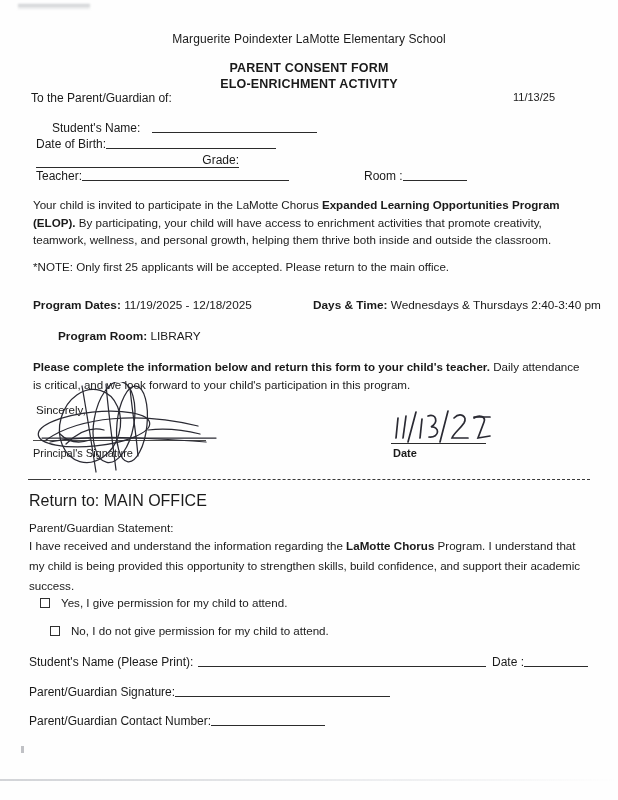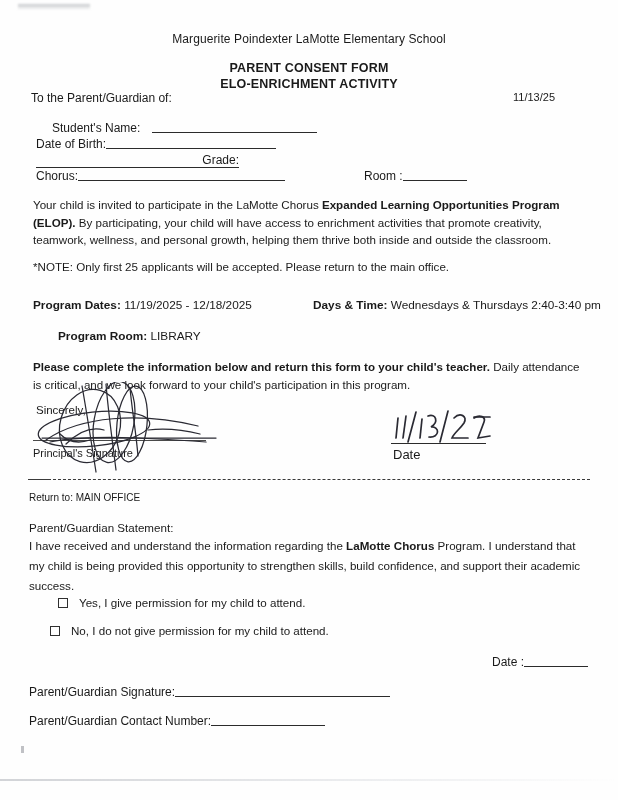--- a/index.html
+++ b/index.html
@@ -111,21 +111,21 @@
     border-bottom: 1.3px solid #4a4a4a;
   }
   .sig-caption { top: 447px; left: 33px; font-size: 11px; }
 
   .date-line {
     position: absolute;
     top: 443px; left: 391px;
     width: 95px;
     border-bottom: 1.4px solid #2b2b2b;
   }
-  .date-caption { top: 447px; left: 393px; font-size: 13px; font-weight: normal; }
+  .date-caption { top: 447px; left: 393px; font-size: 11px; font-weight: bold; }
 
   
   .ink { position: absolute; pointer-events: none; }
   .sig-ink { top: 382px; left: 20px; width: 230px; height: 92px; }
   .date-ink { top: 406px; left: 386px; width: 110px; height: 42px; }
 
   .dashed-sep {
     position: absolute;
     top: 479px; left: 28px;
     width: 562px;
@@ -135,26 +135,26 @@
     position: absolute; left: 0; top: 0;
     width: 22px; height: 0;
     border-top: 1.6px solid #3a3a3a;
   }
   .dashed-sep .dash-bit {
     position: absolute; left: 20px; top: 0;
     width: 542px; height: 0;
     border-top: 1.5px dashed #3a3a3a;
   }
 
-  .return-to { top: 492px; left: 29px; font-size: 10px; }
+  .return-to { top: 492px; left: 29px; font-size: 16px; }
   .pg-stmt-h { top: 521px; left: 29px; font-size: 11.6px; }
   .p-stmt { top: 536px; left: 29px; width: 552px; font-size: 11.6px; line-height: 20px; }
 
   .check-row { position: absolute; font-size: 11.6px; display: flex; align-items: center; }
-  .c-yes { top: 596px; left: 58px; }
+  .c-yes { top: 596px; left: 40px; }
   .c-no  { top: 624px; left: 50px; }
   .box {
     display: inline-block;
     width: 8px; height: 8px;
     border: 1.2px solid #2f2f2f;
     margin-right: 11px;
   }
 
   .f-print { top: 655px; left: 29px; }
   .f-pdate { top: 655px; left: 492px; }
@@ -187,21 +187,21 @@
     <span class="lbl">Date of Birth:</span>
     <span class="rule" style="width:170px"></span>
   </div>
 
   <div class="field f-grade">
     <span class="lbl">Grade:</span>
     <span class="rule" style="width:203px"></span>
   </div>
 
   <div class="field f-tch">
-    <span class="lbl">Chorus:</span>
+    <span class="lbl">Teacher:</span>
     <span class="rule" style="width:207px"></span>
   </div>
 
   <div class="field f-room">
     <span class="lbl">Room :</span>
     <span class="rule" style="width:64px"></span>
   </div>
 
   <div class="para p-invite">
     <span>Your child is invited to participate in the LaMotte Chorus </span><b>Expanded Learning Opportunities Program (ELOP).</b><span> By participating, your child will have access to enrichment activities that promote creativity, teamwork, wellness, and personal growth, helping them thrive both inside and outside the classroom.</span>
@@ -277,20 +277,25 @@
 
   <div class="check-row c-yes">
     <span class="box"></span>
     <span>Yes, I give permission for my child to attend.</span>
   </div>
   <div class="check-row c-no">
     <span class="box"></span>
     <span>No, I do not give permission for my child to attend.</span>
   </div>
 
+  <div class="field f-print">
+    <span class="lbl">Student's Name (Please Print):</span>
+    <span class="gap" style="width:5px"></span>
+    <span class="rule" style="width:288px"></span>
+  </div>
 
   <div class="field f-pdate">
     <span class="lbl">Date :</span>
     <span class="rule" style="width:64px"></span>
   </div>
 
   <div class="field f-pcontact">
     <span class="lbl">Parent/Guardian Contact Number:</span>
     <span class="rule" style="width:114px"></span>
   </div>

